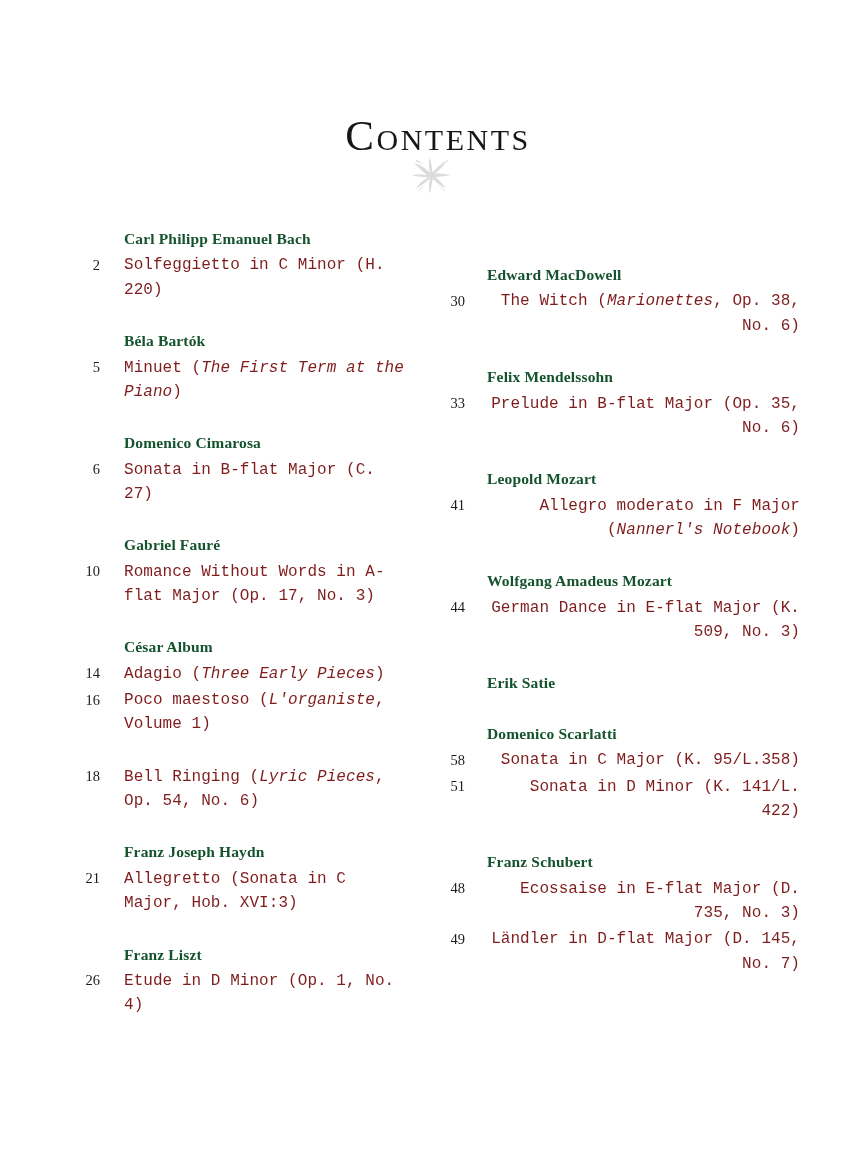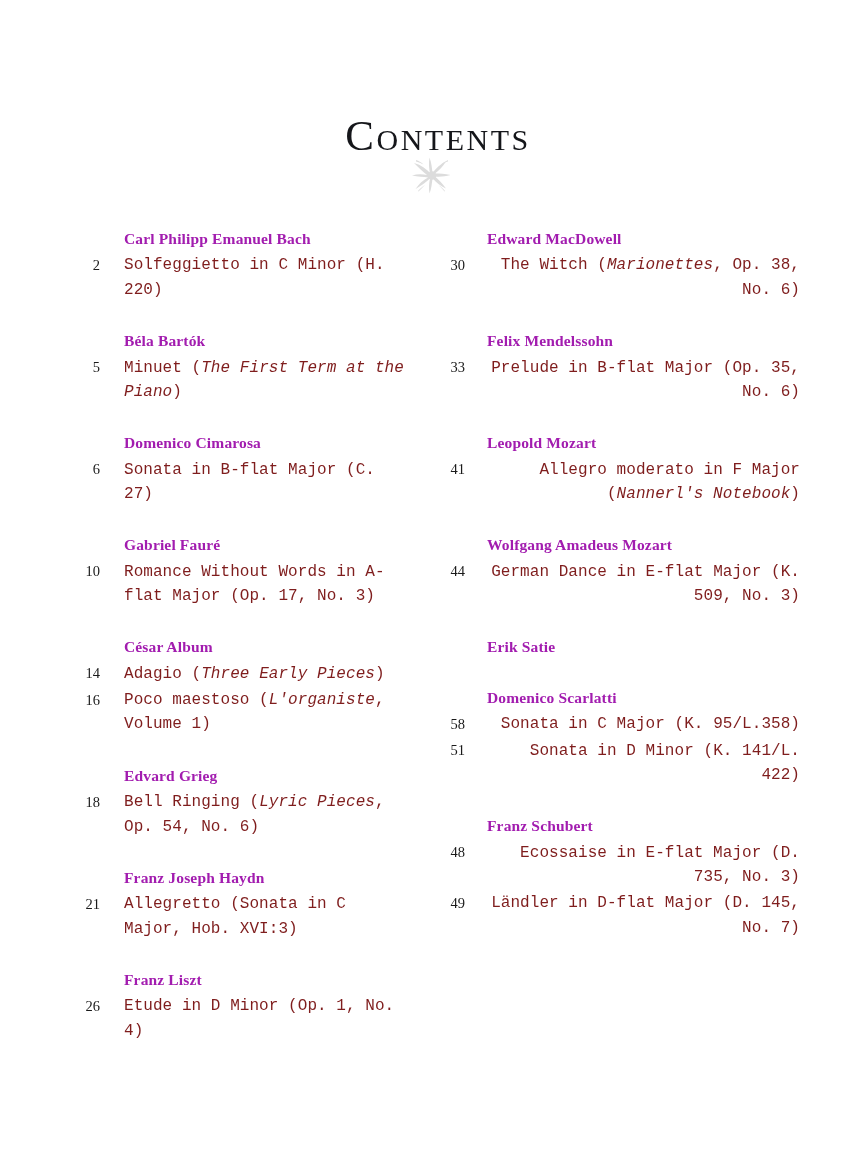--- a/index.html
+++ b/index.html
@@ -52,31 +52,31 @@
     top: 228px;
     left: 0;
     width: 864px;
     height: 680px;
   }
   .column {
     position: absolute;
     top: 0;
   }
   .column.left  { left: 78px;  width: 330px; }
-  .column.right { left: 440px; width: 360px; }
+  .column.right { left: 440px; width: 360px; margin-top: 36px; }
 
   .composer-group {
     margin-bottom: 28px;
   }
   .composer-group:last-child { margin-bottom: 0; }
 
   .composer-name {
     font-size: 15.5px;
     font-weight: 700;
-    color: #a21caf;
+    color: #14532d;
     letter-spacing: 0.15px;
     margin: 0 0 3px 0;
     padding-left: 46px;
     line-height: 1.45;
   }
   .column.right .composer-name { padding-left: 47px; }
 
   .entry {
     display: flex;
     align-items: flex-start;
@@ -161,21 +161,20 @@
         <div class="entry">
           <span class="entry-page">14</span>
           <span class="entry-title">Adagio (<i>Three Early Pieces</i>)</span>
         </div>
         <div class="entry">
           <span class="entry-page">16</span>
           <span class="entry-title">Poco maestoso (<i>L'organiste</i>, Volume 1)</span>
         </div>
       </div>
       <div class="composer-group">
-        <div class="composer-name">Edvard Grieg</div>
         <div class="entry">
           <span class="entry-page">18</span>
           <span class="entry-title">Bell Ringing (<i>Lyric Pieces</i>, Op. 54, No. 6)</span>
         </div>
       </div>
       <div class="composer-group">
         <div class="composer-name">Franz Joseph Haydn</div>
         <div class="entry">
           <span class="entry-page">21</span>
           <span class="entry-title">Allegretto (Sonata in C Major, Hob. XVI:3)</span>

